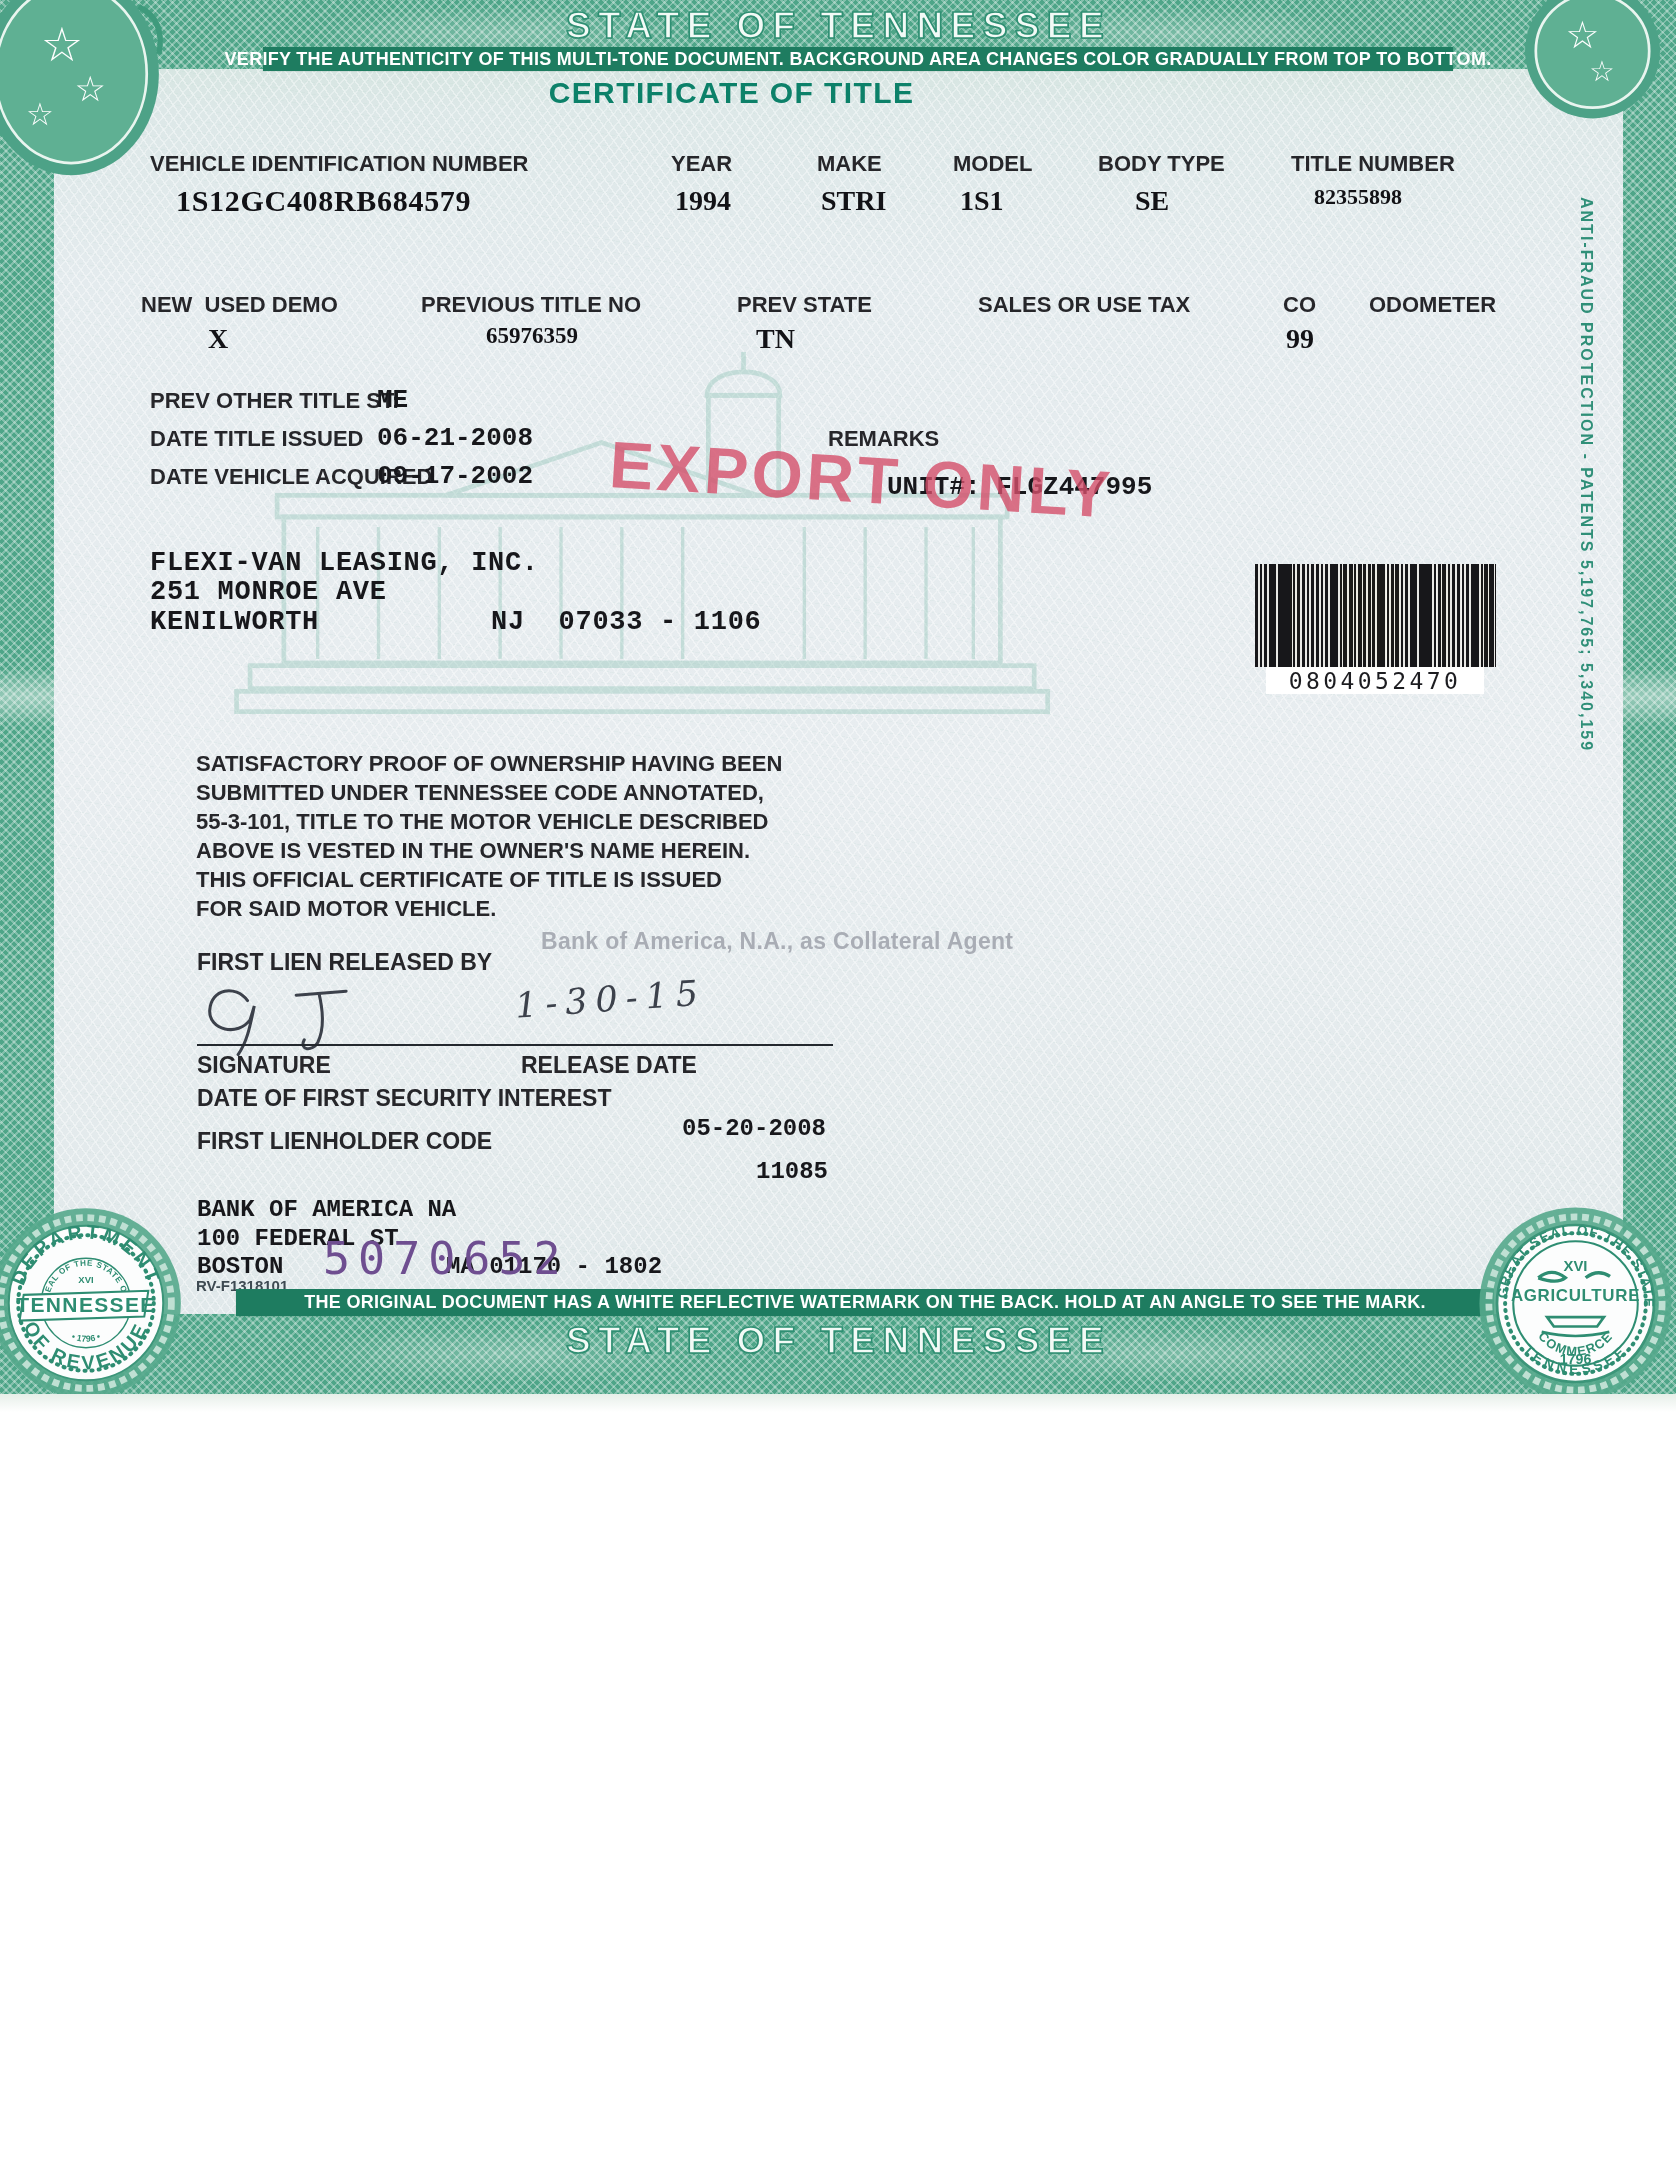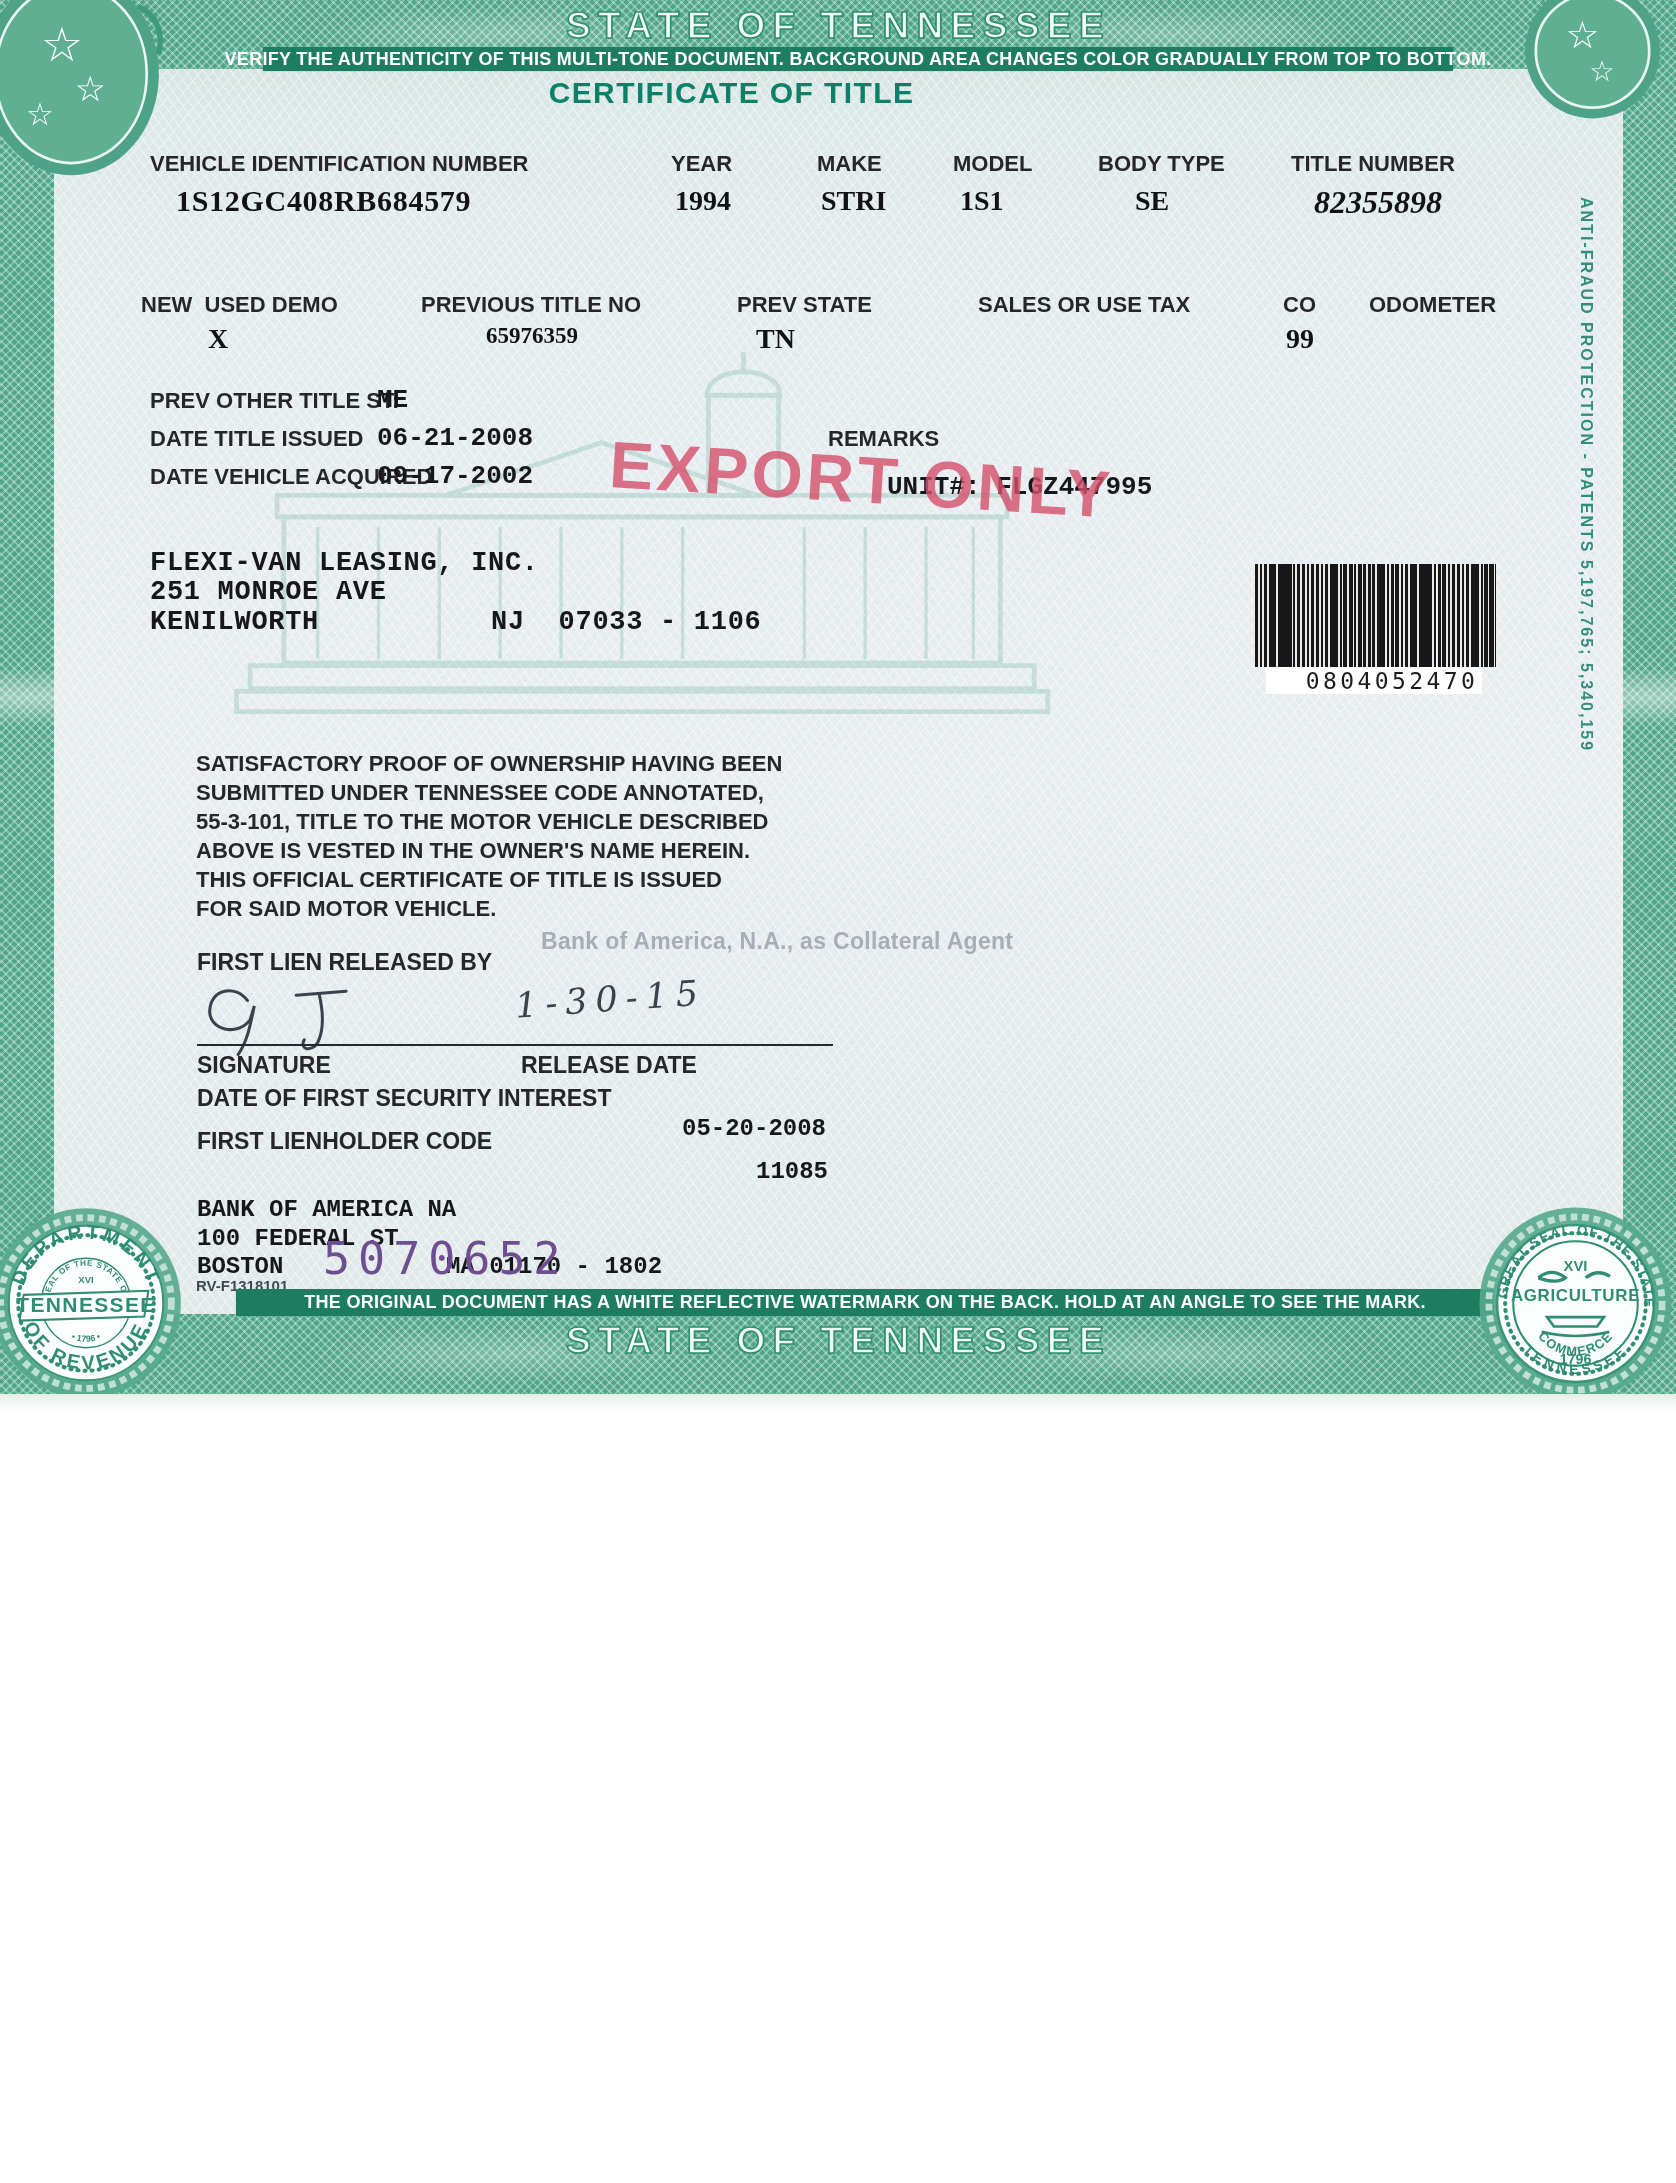--- a/index.html
+++ b/index.html
@@ -46,23 +46,23 @@
   .sigline{position:absolute;height:2px;background:#23282e;}
   .ctrl{position:absolute;font-family:"DejaVu Sans Mono",monospace;font-size:45px;
        color:#6e4e90;letter-spacing:8px;font-weight:normal;}
   .formno{position:absolute;font-size:15px;font-weight:bold;color:#3e4a52;}
   .barcode{position:absolute;left:1255px;top:564px;width:241px;height:103px;background-color:#e9e9e6;
        background-image:
         repeating-linear-gradient(90deg,#17171a 0 2.7px,transparent 2.7px 4.7px),
         repeating-linear-gradient(90deg,#17171a 0 1.4px,transparent 1.4px 8.8px),
         repeating-linear-gradient(90deg,#17171a 0 2px,transparent 2px 15.6px),
         repeating-linear-gradient(90deg,transparent 0 6px,#f4f4f2 6px 7.4px,transparent 7.4px 25px);}
-  .barcode-num{position:absolute;left:1266px;top:667px;width:180px;height:27px;background:#ffffff;
+  .barcode-num{position:absolute;left:1266px;top:667px;width:218px;height:27px;background:#ffffff;
        display:flex;align-items:center;justify-content:center;
-       font-family:"DejaVu Sans Mono",monospace;font-size:23px;letter-spacing:3.4px;color:#1c1c20;padding-left:36px;}
+       font-family:"DejaVu Sans Mono",monospace;font-size:23px;letter-spacing:3.4px;color:#1c1c20;}
   .edge-text{position:absolute;left:1577px;top:197px;height:852px;writing-mode:vertical-rl;
        font-size:16px;font-weight:bold;color:#2f8f78;letter-spacing:2px;white-space:nowrap;}
   .sealtext{fill:#2e8d72;font-family:"Liberation Sans",sans-serif;font-weight:bold;}
   .fade{position:absolute;left:0;top:1394px;width:1677px;height:17.6px;
        background:linear-gradient(180deg,#e7efe9,#ffffff);}
   svg{overflow:visible;}
 </style>
 </head>
 <body>
 
@@ -109,21 +109,21 @@
   <div class="lbl" style="left:671px;top:151px;">YEAR</div>
   <div class="lbl" style="left:817px;top:151px;">MAKE</div>
   <div class="lbl" style="left:953px;top:151px;">MODEL</div>
   <div class="lbl" style="left:1098px;top:151px;">BODY TYPE</div>
   <div class="lbl" style="left:1291px;top:151px;">TITLE NUMBER</div>
   <div class="serifval" style="left:176px;top:184px;font-size:30px;letter-spacing:0.7px;">1S12GC408RB684579</div>
   <div class="serifval" style="left:675px;top:185px;">1994</div>
   <div class="serifval" style="left:821px;top:185px;">STRI</div>
   <div class="serifval" style="left:960px;top:185px;">1S1</div>
   <div class="serifval" style="left:1135px;top:185px;">SE</div>
-  <div class="serifval" style="left:1314px;top:184px;font-size:32px;font-style:italic;">82355898</div>
+  <div class="serifval" style="left:1314px;top:184px;font-size:22px;">82355898</div>
 
   <div class="lbl" style="left:141px;top:292px;">NEW  USED DEMO</div>
   <div class="lbl" style="left:421px;top:292px;">PREVIOUS TITLE NO</div>
   <div class="lbl" style="left:737px;top:292px;">PREV STATE</div>
   <div class="lbl" style="left:978px;top:292px;">SALES OR USE TAX</div>
   <div class="lbl" style="left:1283px;top:292px;">CO</div>
   <div class="lbl" style="left:1369px;top:292px;">ODOMETER</div>
   <div class="serifval" style="left:208px;top:323px;">X</div>
   <div class="serifval" style="left:486px;top:323px;font-size:23px;">65976359</div>
   <div class="serifval" style="left:756px;top:323px;">TN</div>

